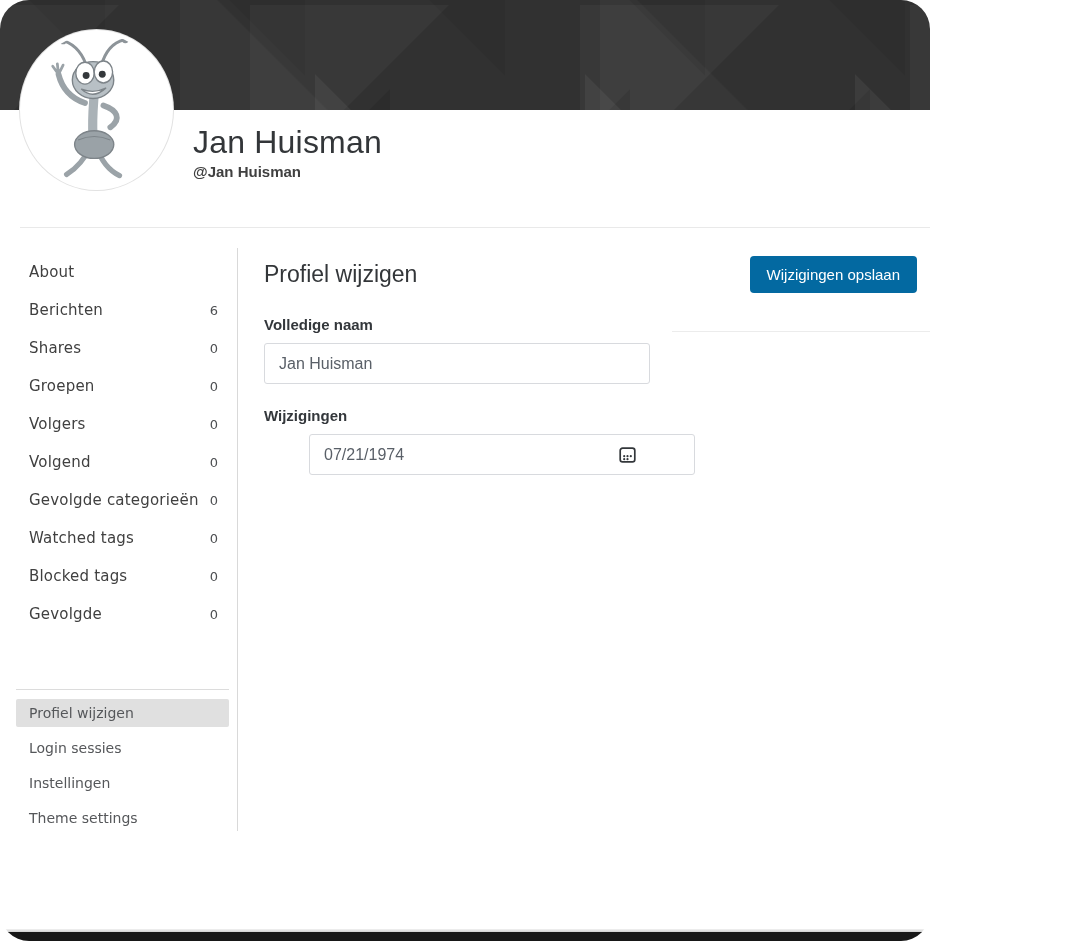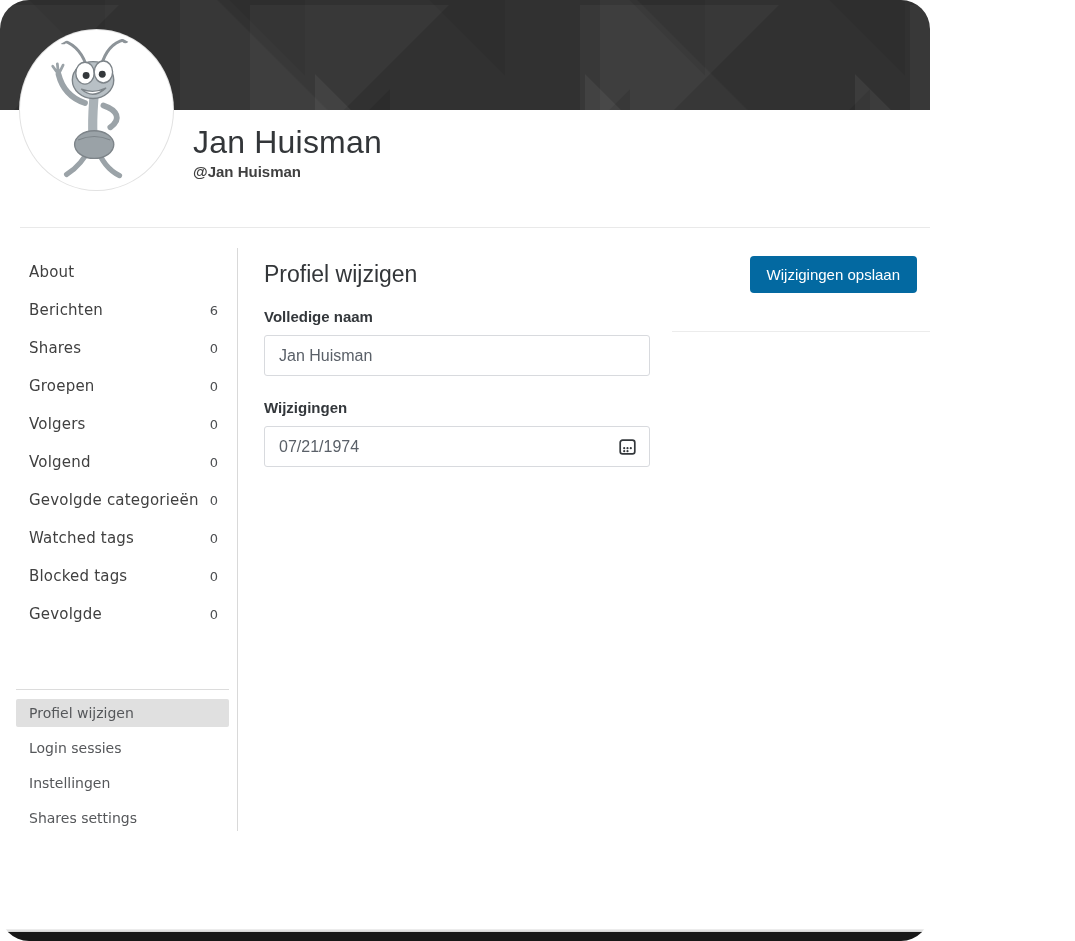--- a/index.html
+++ b/index.html
@@ -152,21 +152,21 @@
   .right-panel-divider {
     position: absolute;
     left: 672px; top: 331px;
     width: 391px;
     border: 0;
     border-top: 1px solid #ececec;
   }
 
   .profile-form {
     position: absolute;
-    left: 264px; top: 308px;
+    left: 264px; top: 316px;
     width: 386px;
   }
   .field-label {
     display: block;
     font-size: 15px;
     font-weight: 700;
     color: #33373b;
     margin-bottom: 10px;
   }
   .field-label + .text-input-wrap { margin-bottom: 0; }
@@ -177,21 +177,21 @@
     border-radius: 3px;
     padding: 0 14px;
     font-family: "Liberation Sans", sans-serif;
     font-size: 16px;
     color: #5a6068;
     background: #ffffff;
     outline: none;
   }
   .field-gap { height: 23px; }
   .date-wrap { position: relative; width: 386px; }
-  .date-wrap .text-input { padding-right: 33px; }
+  .date-wrap .text-input { padding-right: 33px; margin-left: 45px; }
   .calendar-icon {
     position: absolute;
     right: 14px; top: 12px;
     width: 17px; height: 17px;
     cursor: pointer;
   }
 
   
   .footer-light-line {
     position: absolute;
@@ -321,21 +321,21 @@
     <li>
         <a class="setting-row active">Profiel wijzigen</a>
       </li>
     <li>
         <a class="setting-row">Login sessies</a>
       </li>
     <li>
         <a class="setting-row">Instellingen</a>
       </li>
     <li>
-        <a class="setting-row">Shares settings</a>
+        <a class="setting-row">Theme settings</a>
       </li>
   </ul>
 
   <div class="v-divider"></div>
 
   <div class="main-header">
     <h2 class="main-title">Profiel wijzigen</h2>
     <button class="save-button">Wijzigingen opslaan</button>
   </div>
 

